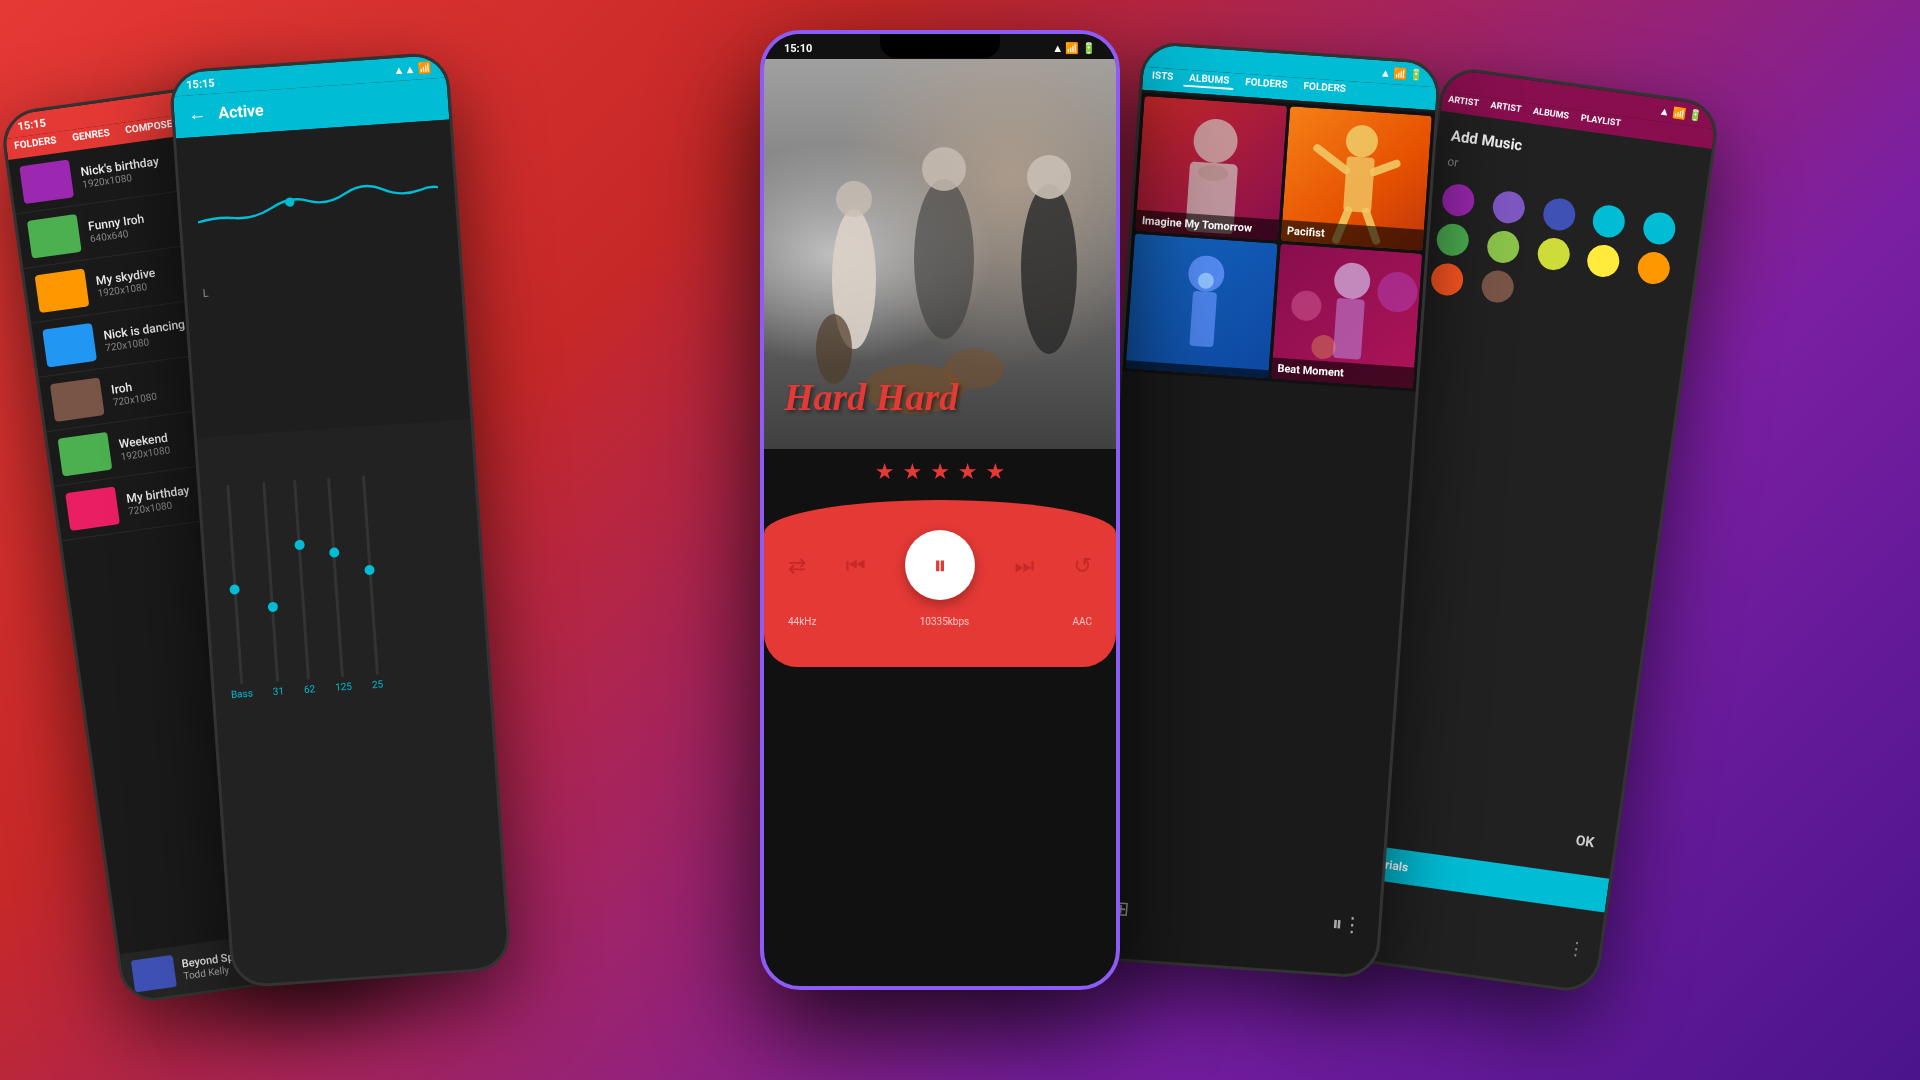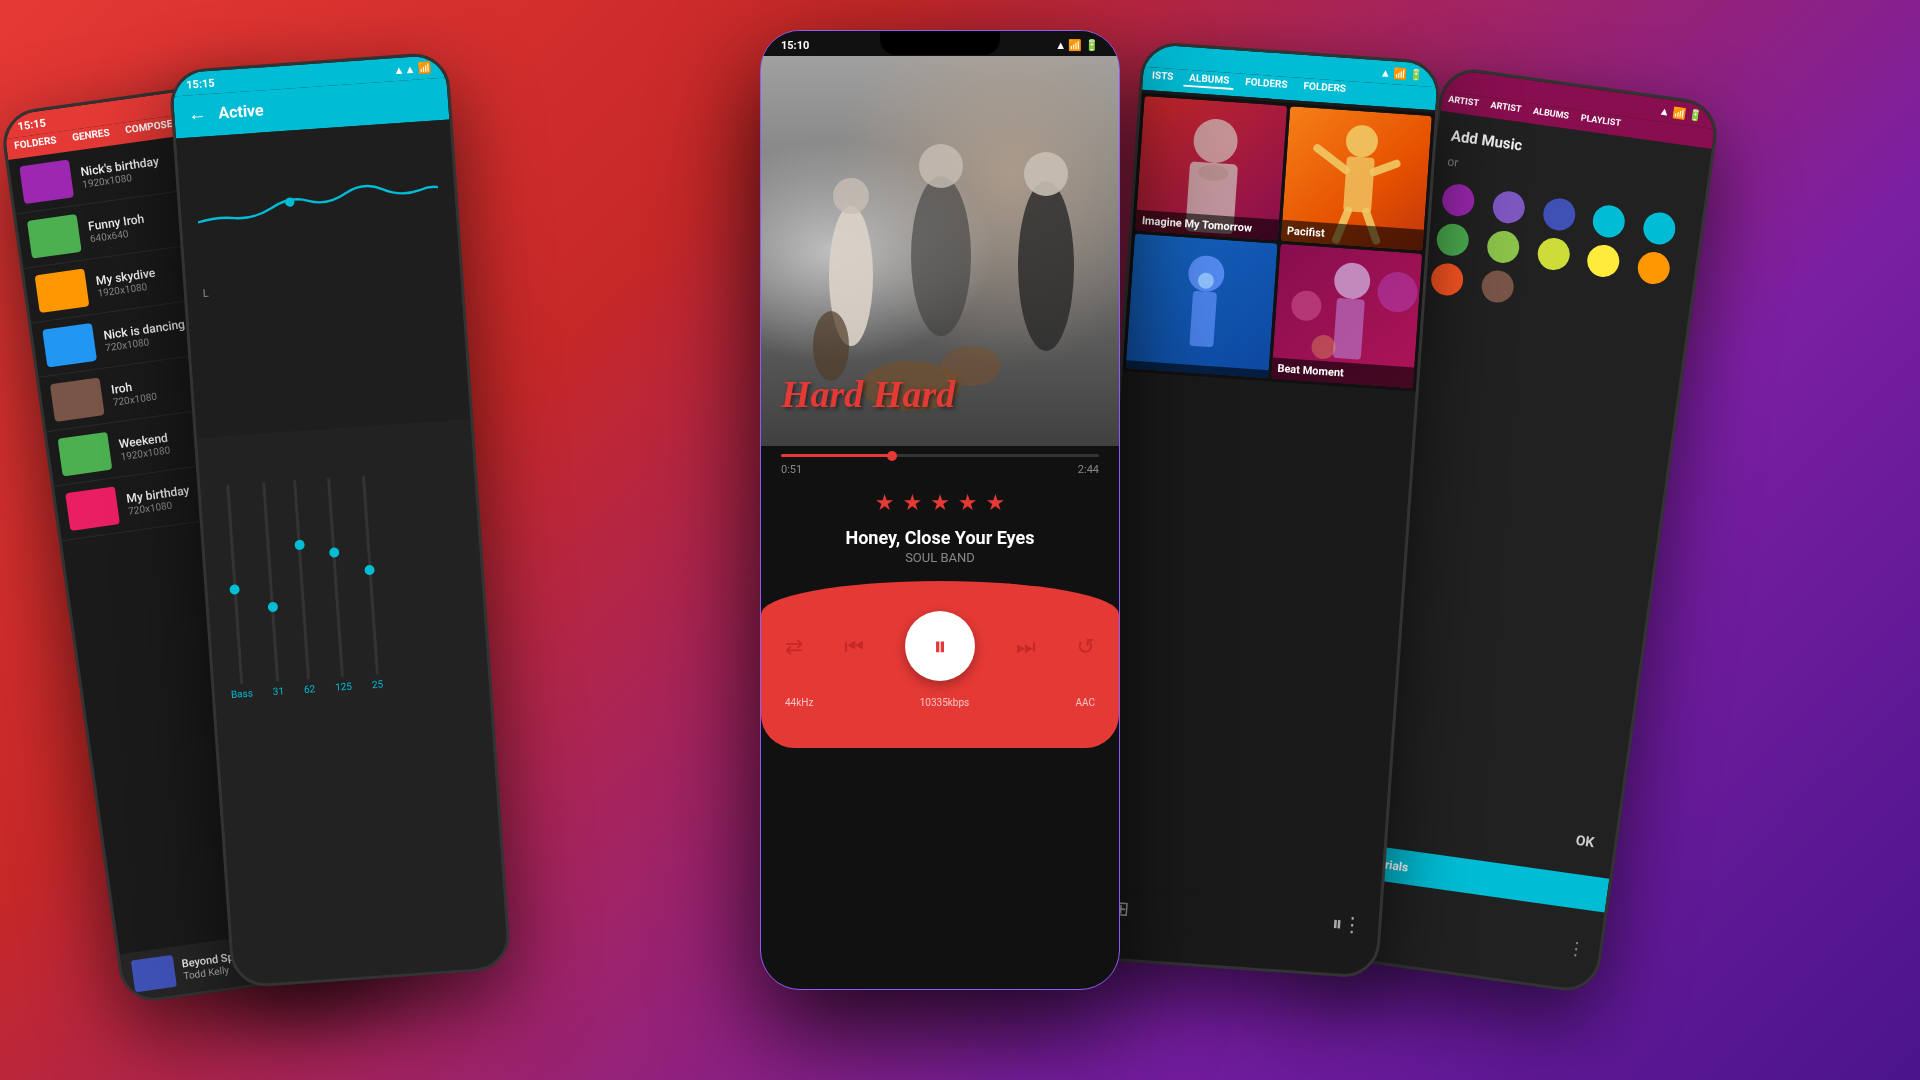--- a/index.html
+++ b/index.html
@@ -188,21 +188,21 @@
       font-size: 11px;
     }
 
     
     .phone-3 {
       width: 360px;
       height: 960px;
       top: 30px;
       left: 760px;
       background: #111;
-      border: 1px solid #8b5cf6;
+      border: 4px solid #8b5cf6;
       border-radius: 40px;
       z-index: 10;
       box-shadow: 0 40px 100px rgba(0,0,0,0.8);
     }
     .phone-3 .status-bar {
       background: #111;
       color: white;
       font-size: 11px;
       font-weight: bold;
       padding: 8px 20px 4px;
@@ -646,44 +646,29 @@
       <circle cx="285" cy="118" r="22" fill="rgba(200,190,180,0.9)"></circle>
 
       <ellipse cx="150" cy="330" rx="50" ry="25" fill="rgba(120,80,40,0.6)"></ellipse>
       <ellipse cx="210" cy="310" rx="30" ry="20" fill="rgba(120,80,40,0.5)"></ellipse>
 
       <ellipse cx="70" cy="290" rx="18" ry="35" fill="rgba(80,60,40,0.7)"></ellipse>
     </svg>
     <div class="hard-soul-text">Hard Hard</div>
   </div>
 
-  <div class="progress-area">
-    <div class="progress-bar">
-      <div class="progress-fill">
-        <div class="progress-dot"></div>
-      </div>
-    </div>
-    <div class="time-row">
-      <span>0:51</span>
-      <span>2:44</span>
-    </div>
-  </div>
 
   <div class="stars-row">
     <span class="star">★</span>
     <span class="star">★</span>
     <span class="star">★</span>
     <span class="star">★</span>
     <span class="star">★</span>
   </div>
 
-  <div class="song-info">
-    <div class="song-title">Honey, Close Your Eyes</div>
-    <div class="song-artist">SOUL BAND</div>
-  </div>
 
   <div class="player-controls">
     <div class="controls-row">
       <span class="ctrl-btn">⇄</span>
       <span class="ctrl-btn">⏮</span>
       <div class="play-btn">⏸</div>
       <span class="ctrl-btn">⏭</span>
       <span class="ctrl-btn">↺</span>
     </div>
     <div class="meta-row">

